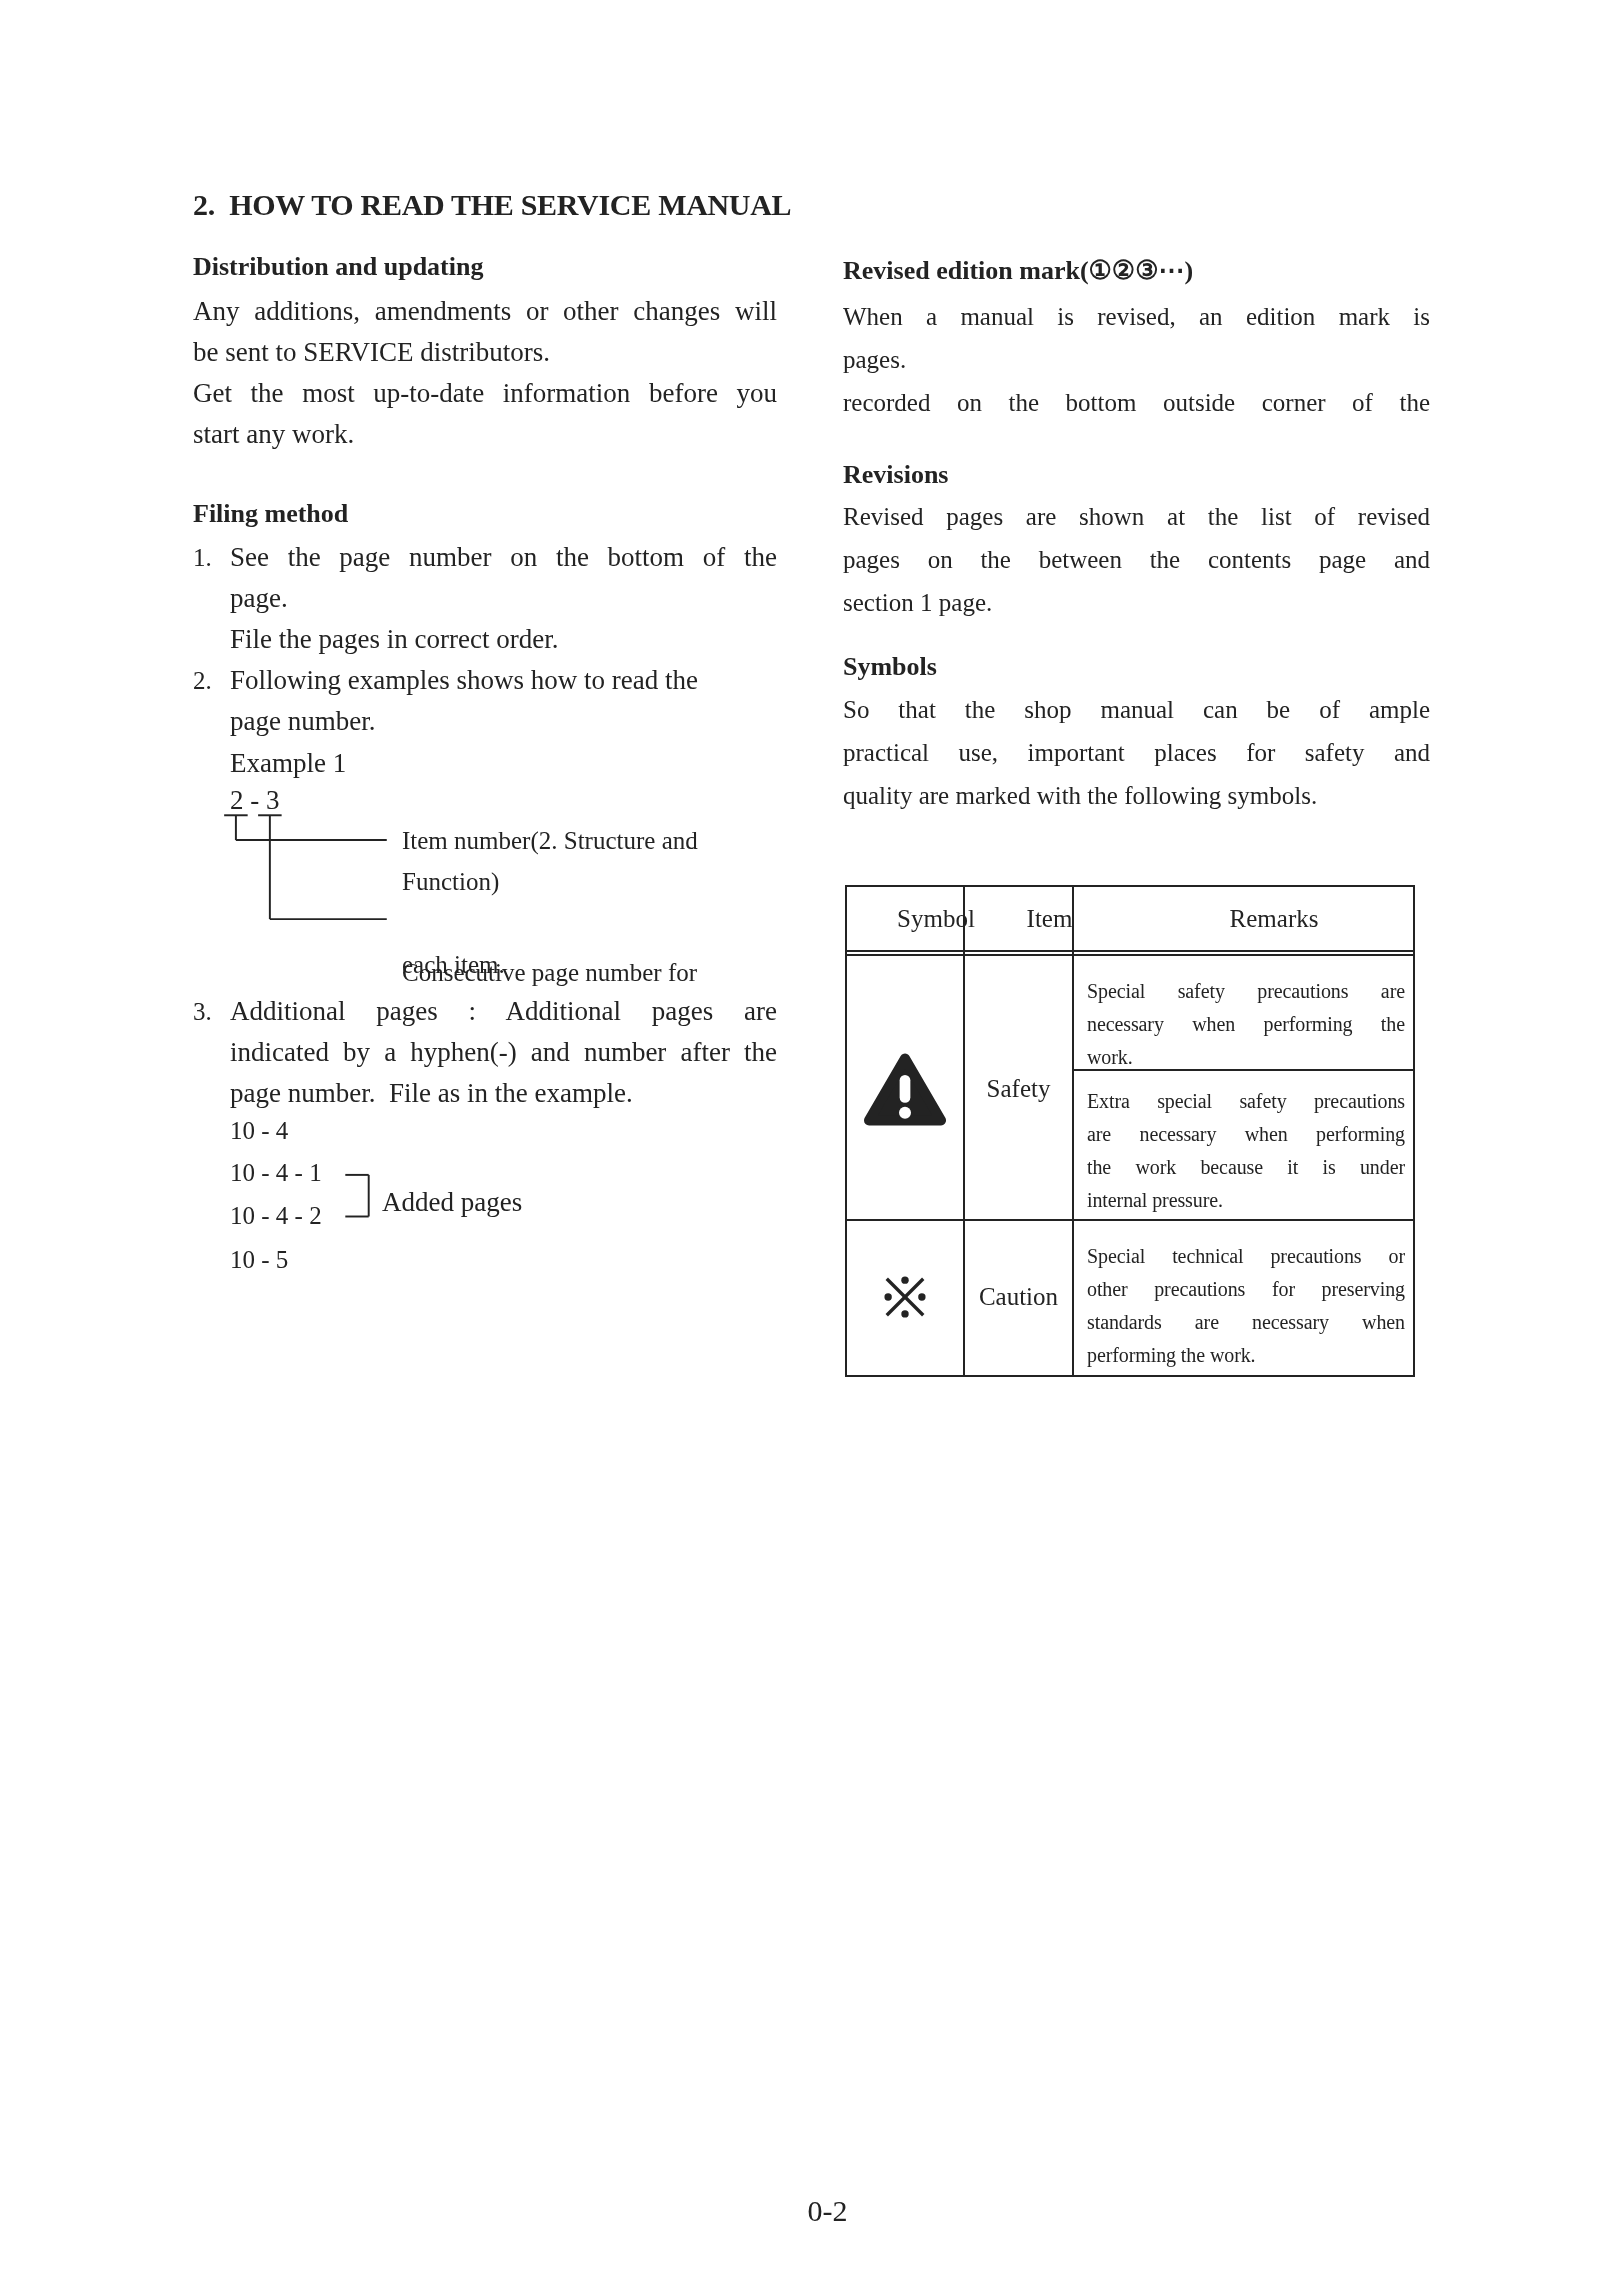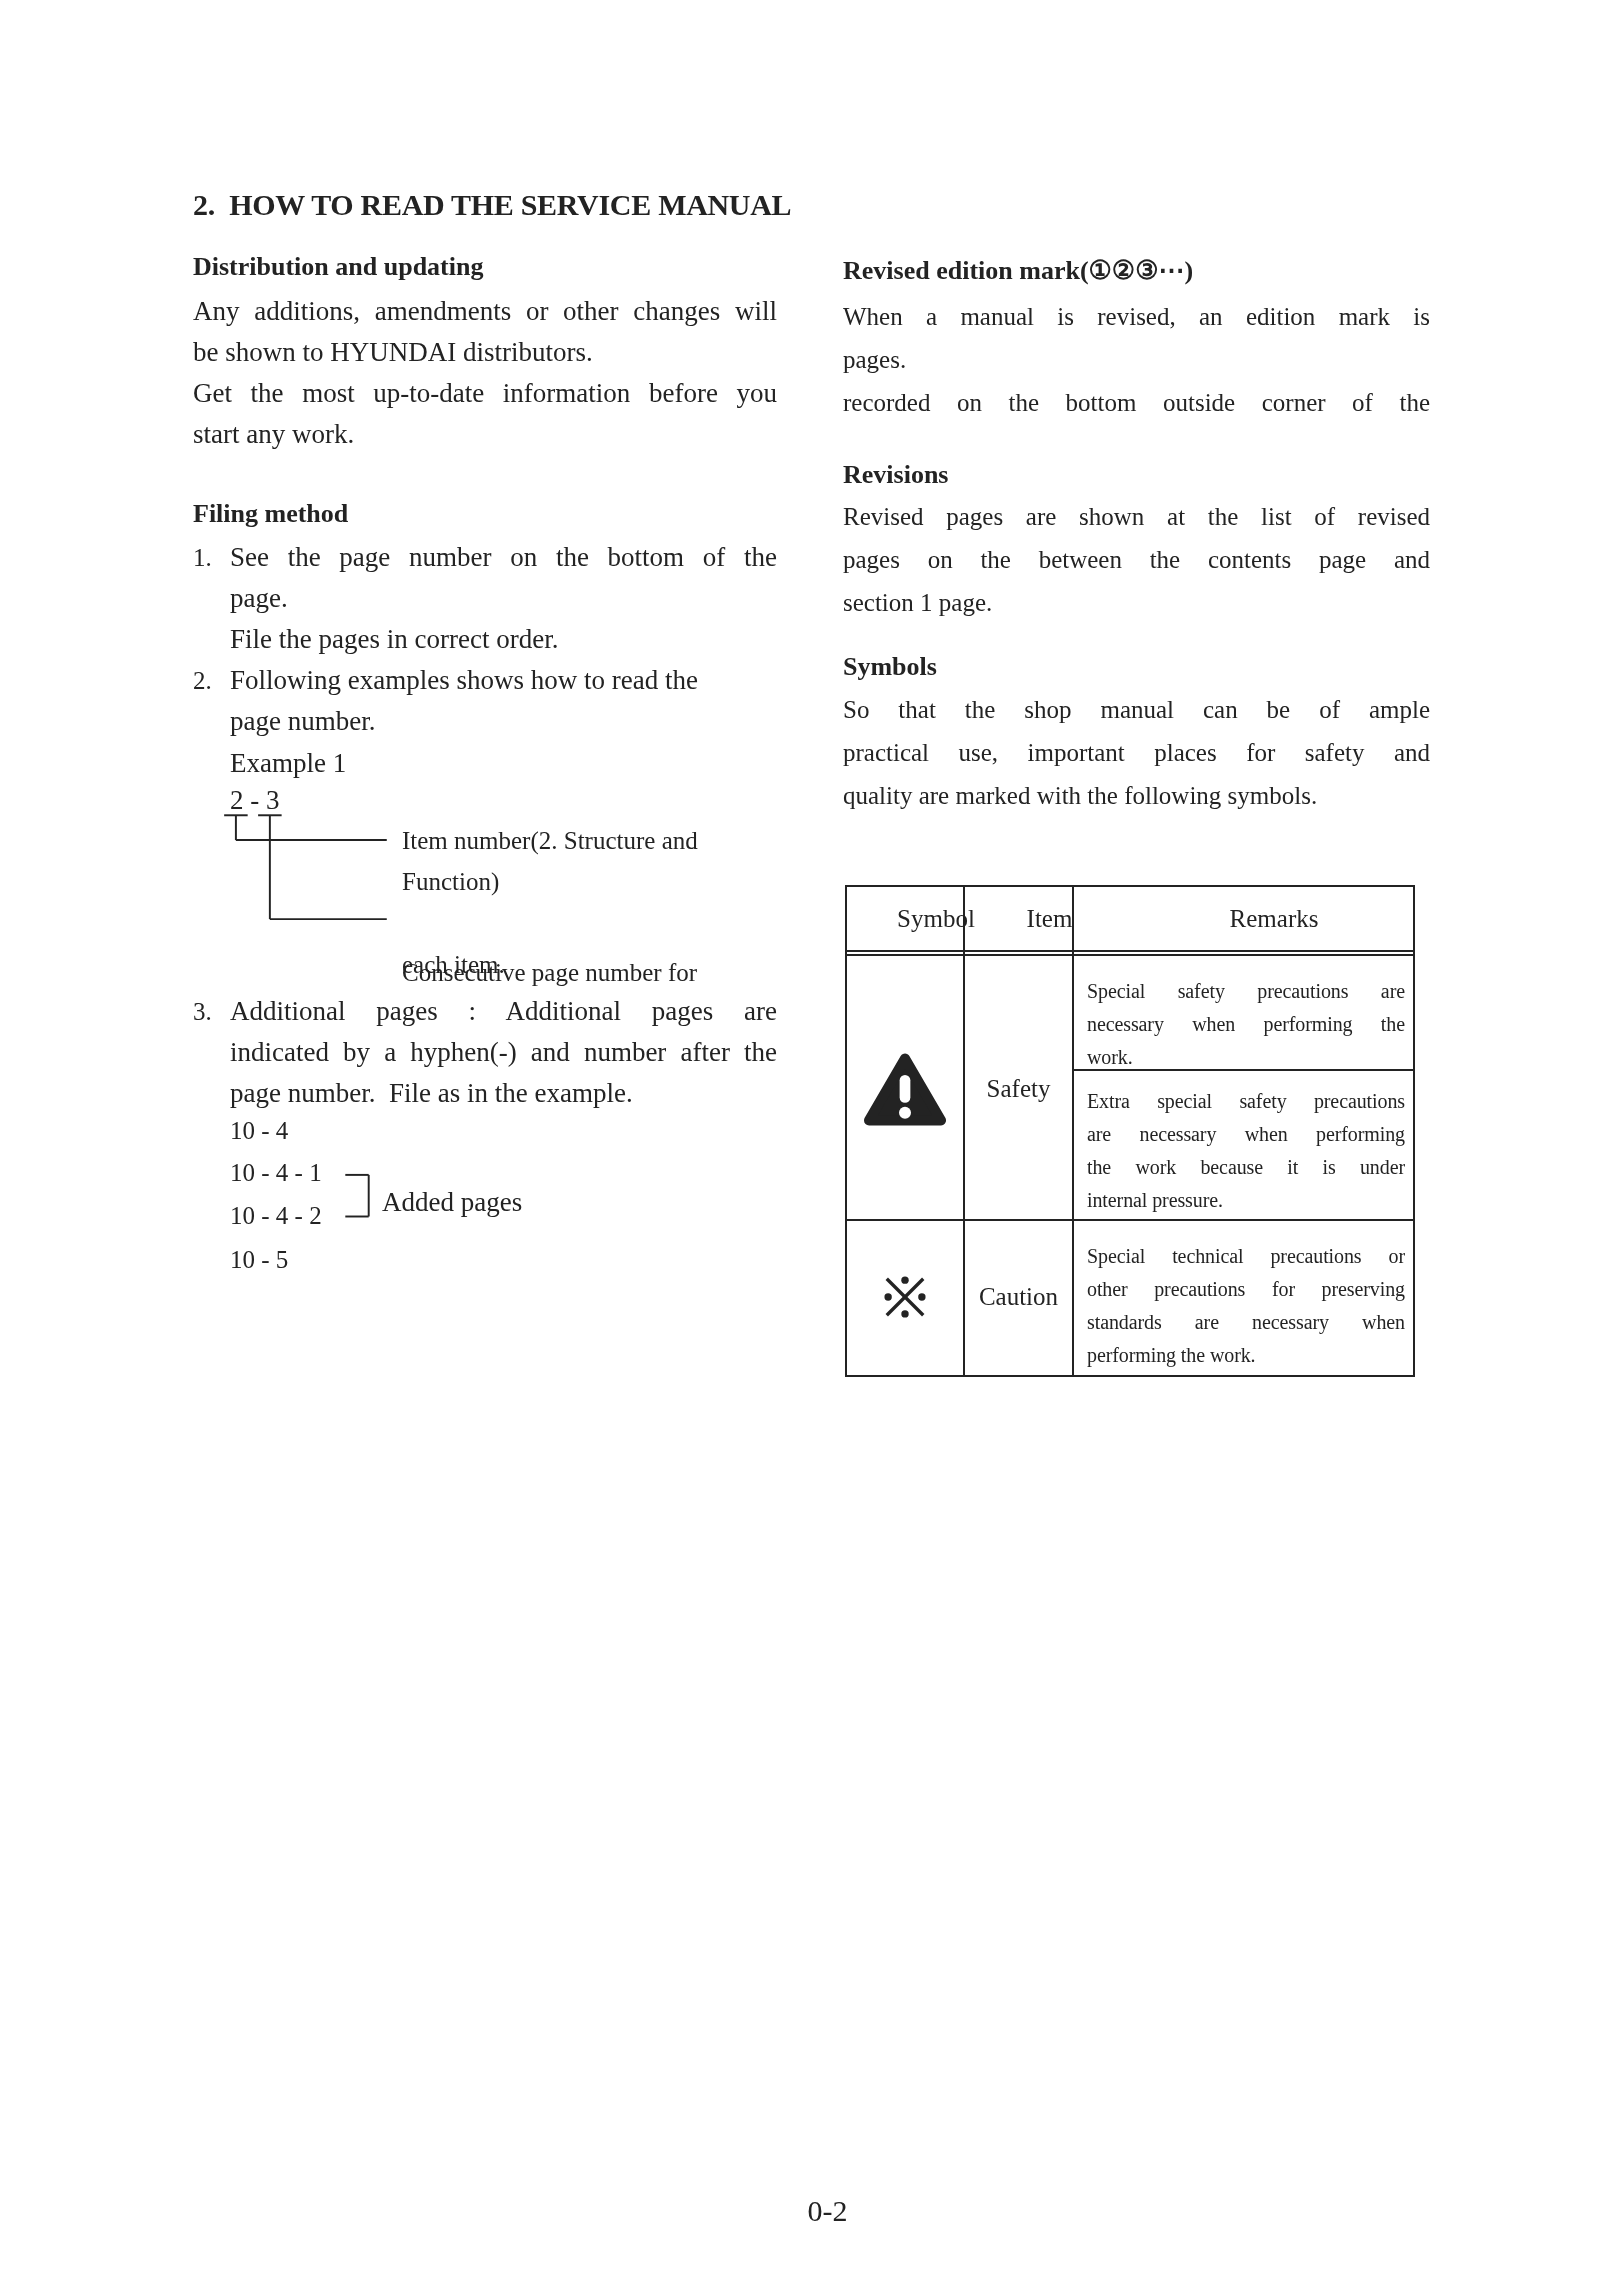--- a/index.html
+++ b/index.html
@@ -32,21 +32,21 @@
 <body>
 
 <div class="page">
 
   <div class="abs h1" style="left:193px;top:188px;width:687px">2.  HOW TO READ THE SERVICE MANUAL</div>
 
   <div class="abs h2" style="left:193px;top:252px">Distribution and updating</div>
 
   <div class="abs" style="left:193px;top:291px;width:584px">
     <div class="ln jl">Any additions, amendments or other changes will</div>
-    <div class="ln">be shown to HYUNDAI distributors.</div>
+    <div class="ln">be sent to SERVICE distributors.</div>
     <div class="ln jl">Get the most up-to-date information before you</div>
     <div class="ln">start any work.</div>
   </div>
 
   <div class="abs h2" style="left:193px;top:499px">Filing method</div>
 
   <div class="abs list-row" style="left:193px;top:537px;width:584px">
     <div class="list-num">1.</div>
     <div class="list-body">
       <div class="ln jl">See the page number on the bottom of the</div>

